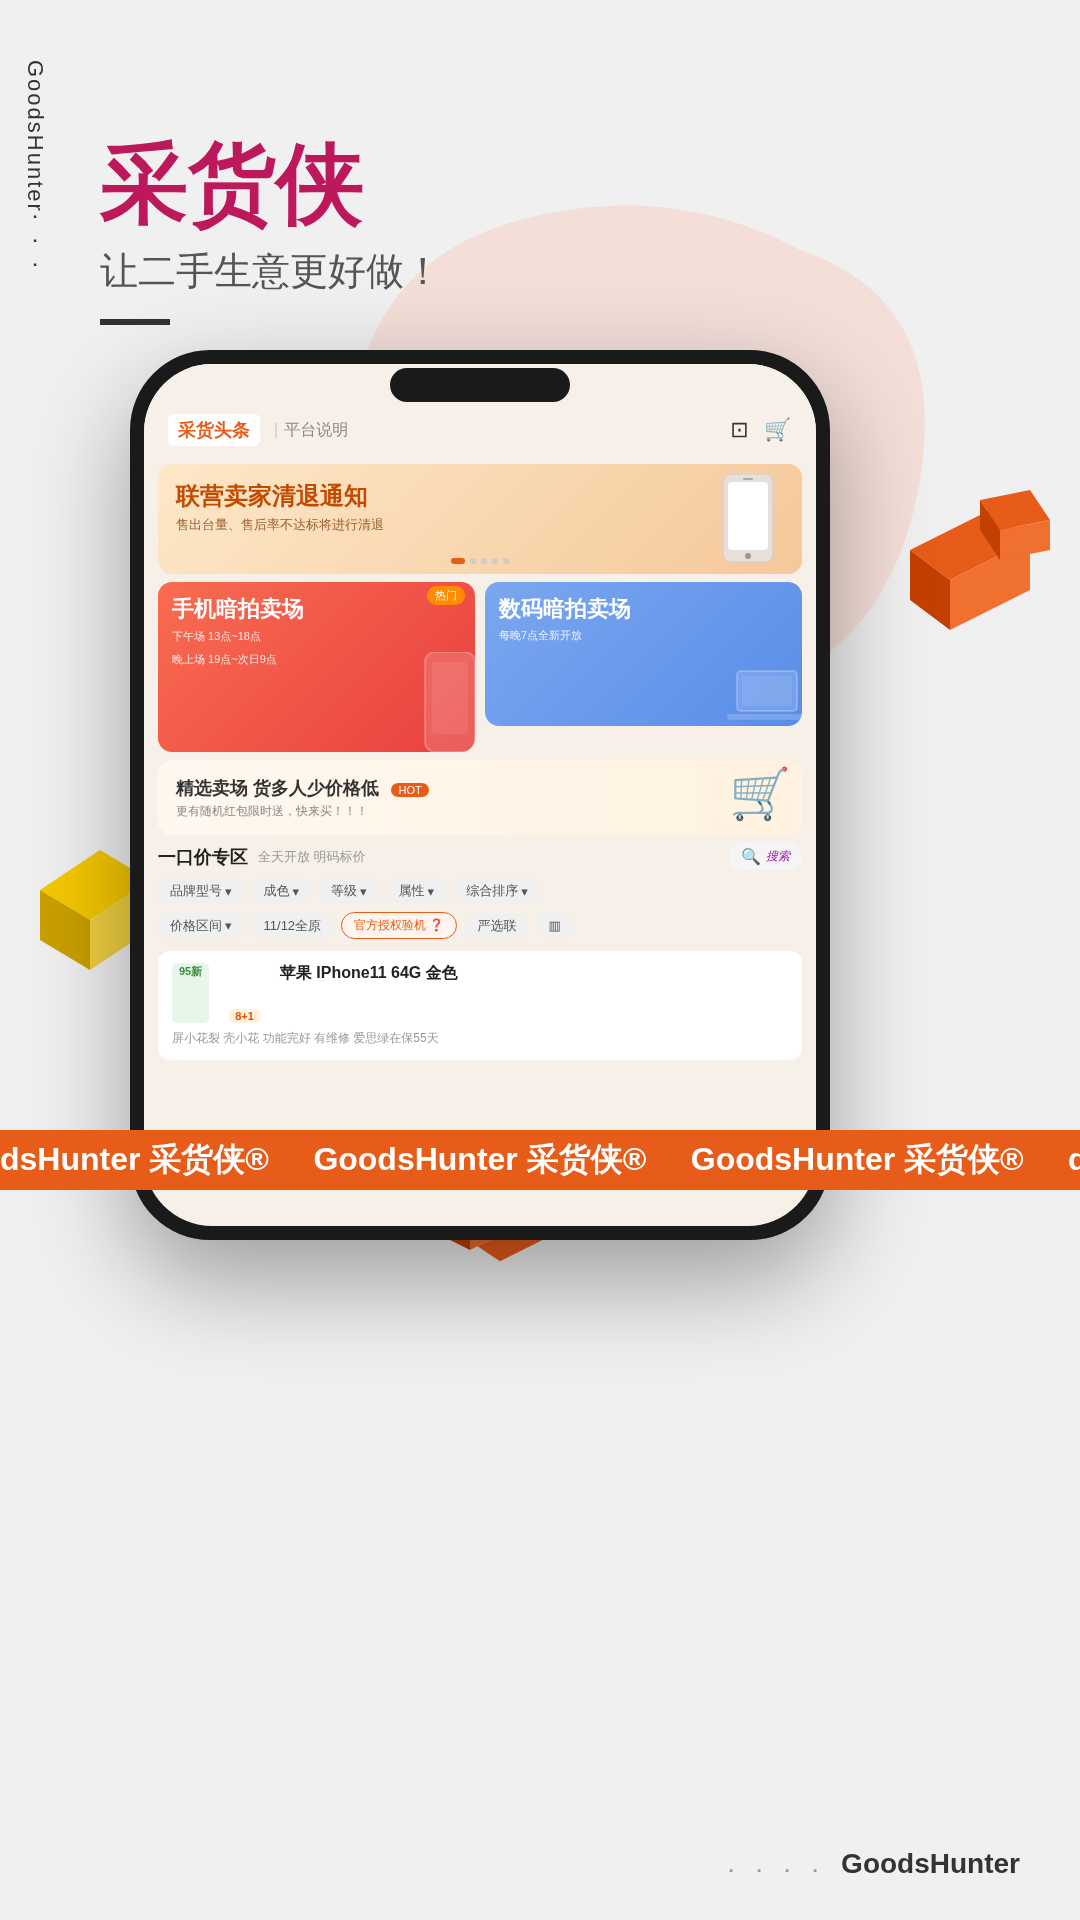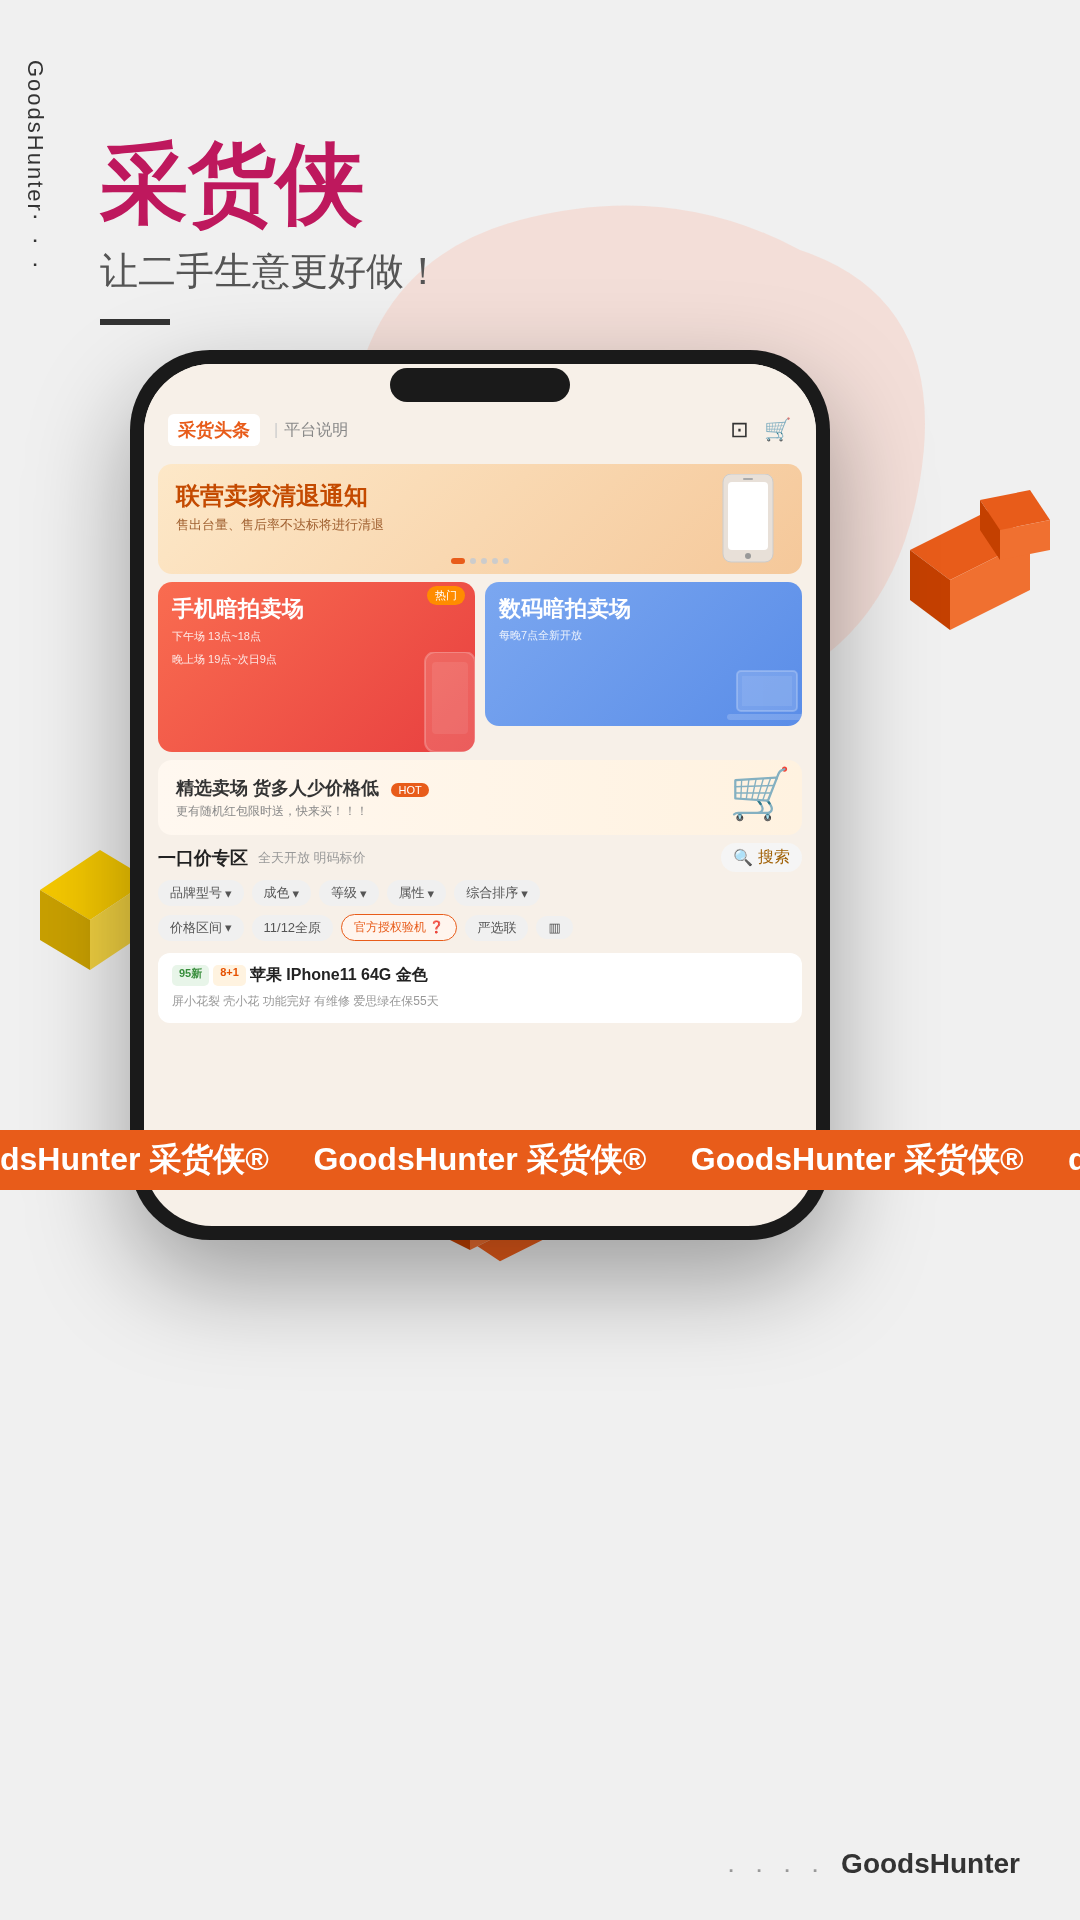--- a/index.html
+++ b/index.html
@@ -364,22 +364,23 @@
       margin-left: auto;
       display: flex;
       align-items: center;
       background: #f5f5f5;
       border-radius: 16px;
       padding: 4px 12px;
       gap: 5px;
     }
 
     .search-btn-text {
-      font-size: 16px;
-      color: #a16207;
+      font-size: 12px;
+      color: #a21caf;
+      font-style: italic;
     }
 
     
     .filter-row {
       display: flex;
       gap: 8px;
       padding: 4px 14px;
       overflow-x: auto;
     }
 
@@ -419,40 +420,41 @@
     
     .product-item {
       margin: 8px 14px;
       background: #fff;
       border-radius: 12px;
       padding: 12px 14px;
     }
 
     .product-tags {
       display: flex;
-      gap: 4px;
+      gap: 19px;
       margin-bottom: 6px;
     }
 
     .tag-green {
       background: #e8f5e9;
       color: #388e3c;
       font-size: 11px;
       padding: 1px 7px;
       border-radius: 5px;
       font-weight: 600;
     }
 
     .tag-orange {
       background: #fff3e0;
       color: #e65100;
       font-size: 11px;
       padding: 1px 7px;
       border-radius: 5px;
       font-weight: 600;
+      margin-top: 46px;
     }
 
     .product-name {
       font-size: 16px;
       font-weight: 700;
       color: #222;
     }
 
     .product-attrs {
       font-size: 12px;

